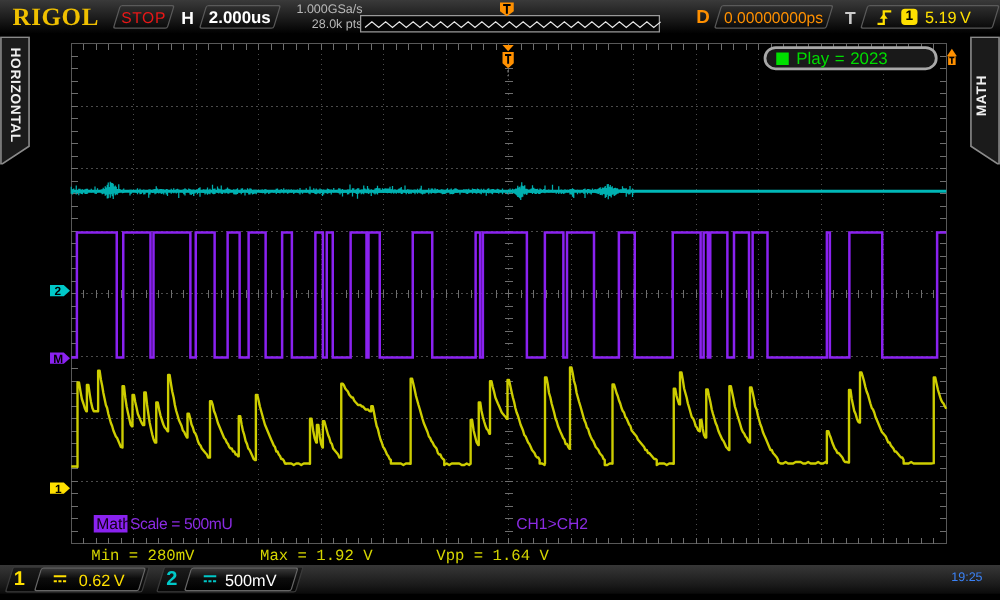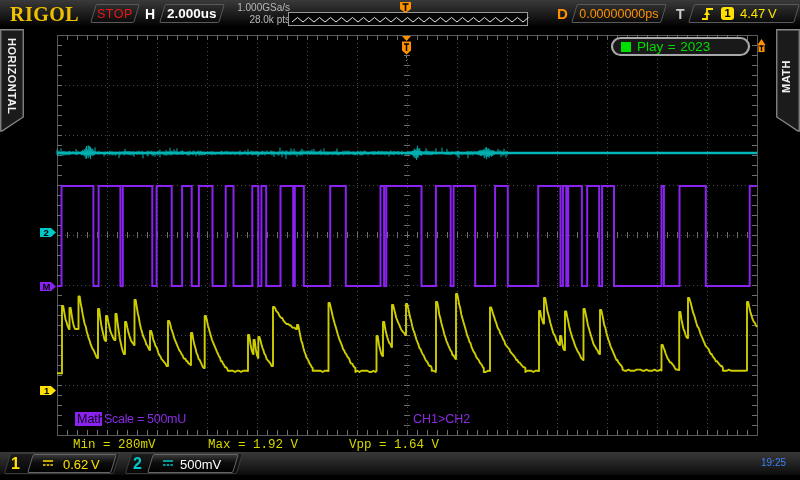--- a/index.html
+++ b/index.html
@@ -51,21 +51,21 @@
 <div class="abs tlab">T</div>
 <div class="badge trigb">
     <span style="height:100%"></span>
   </div>
 <div class="abs" style="left:691px;top:4px;width:106px;height:19px;">
   <svg width="20" height="15" style="position:absolute;left:9px;top:2px" viewBox="0 0 20 15">
     <path d="M2,13 h5 v-10 h6" fill="none" stroke="#ffe000" stroke-width="1.8"></path>
     <path d="M7,8 l-3.2,0 l3.2,-4 l3.2,4 z" fill="#ffe000" stroke="none" transform="translate(0,1)"></path>
   </svg>
   <div class="onebadge">1</div>
-  <div class="tval">4.47 V</div>
+  <div class="tval">5.19 V</div>
 </div>
 <div class="abs" id="botbar"></div>
 <div class="chbadge" style="left:7px;top:453px;width:110px;height:21px;"></div>
 <div class="chbox" style="left:30px;top:454px;width:84px;height:19px;"></div>
 <div class="abs ch1n">1</div>
 <svg class="abs" style="left:42px;top:459px" width="12" height="9" viewBox="0 0 12 9">
  <path d="M1,2 h10 M1,6 h2.5 M4.7,6 h2.5 M8.4,6 h2.5" stroke="#ffe000" stroke-width="1.6" fill="none"></path>
 </svg>
 <div class="chval" style="left:63px;top:457px;color:#ffe000;">0.62 V</div>
 <div class="chbadge" style="left:128px;top:453px;width:112px;height:21px;"></div>

